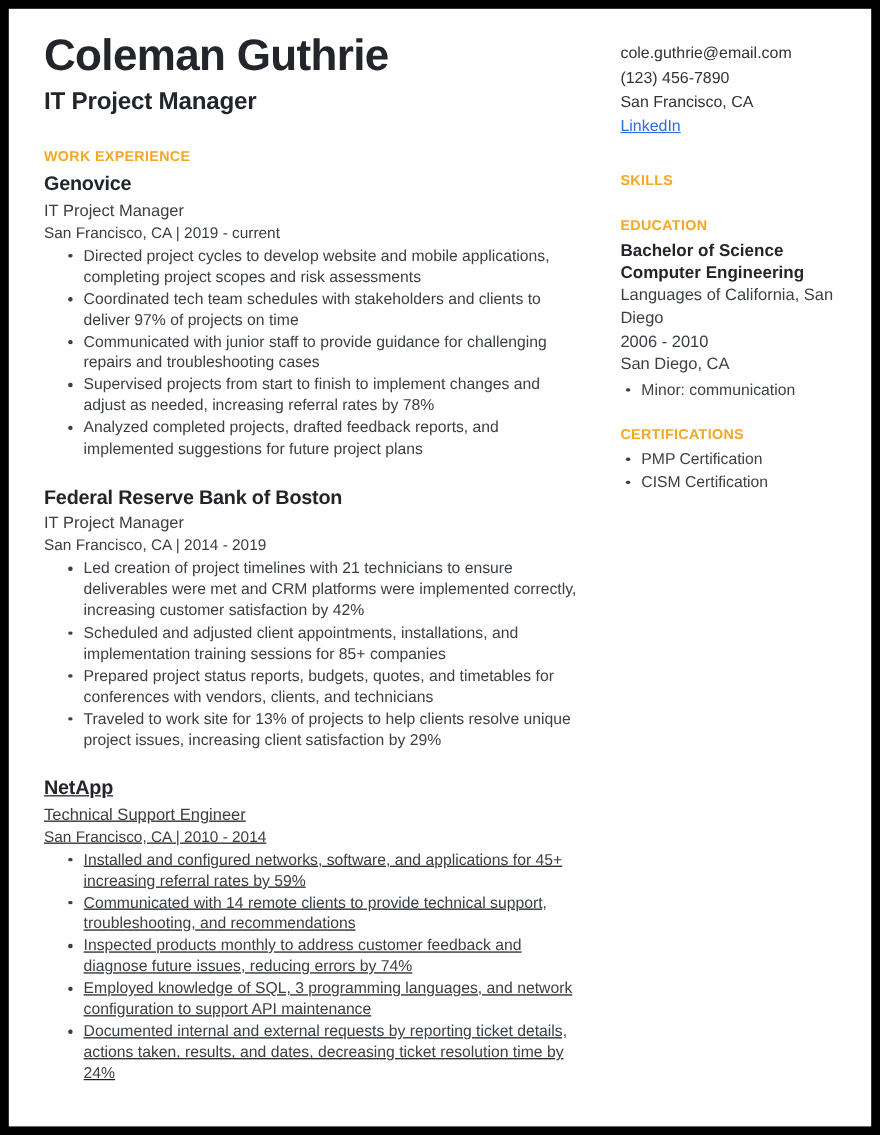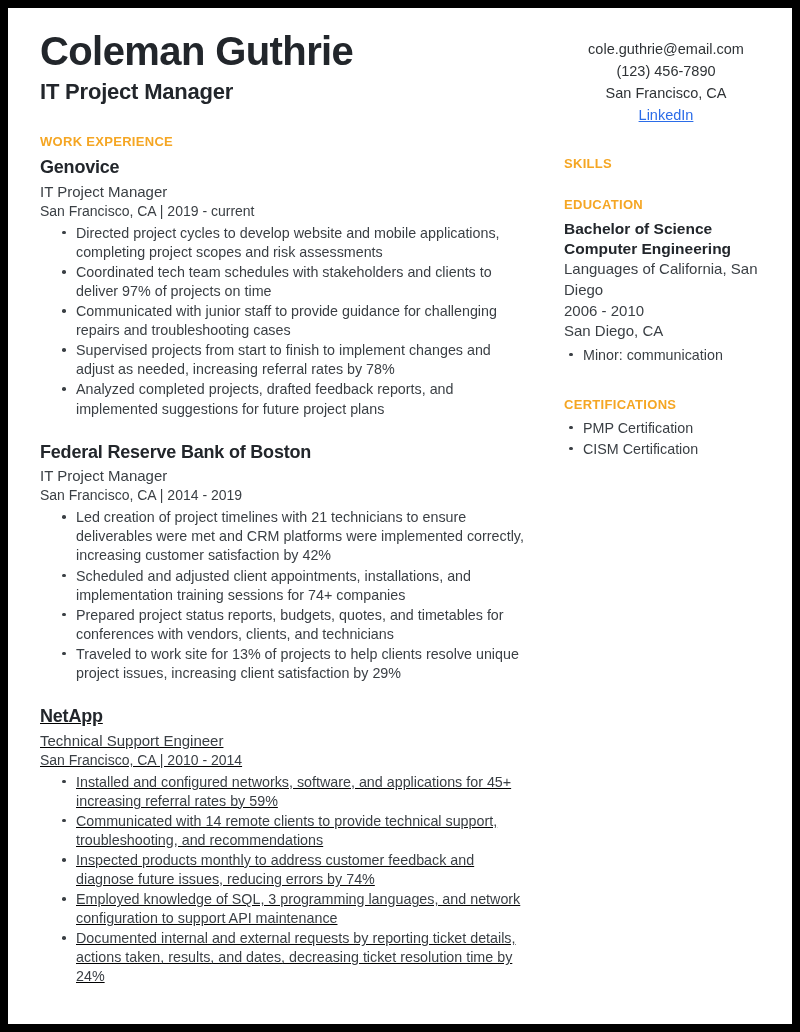--- a/index.html
+++ b/index.html
@@ -66,36 +66,36 @@
   .section-heading {
     font-size: 13px;
     font-weight: 700;
     color: #f5a623;
     letter-spacing: 0.3px;
     text-transform: uppercase;
     margin-bottom: 7px;
   }
 
   .side-section { margin-bottom: 26px; }
-  .side-section.tight { margin-bottom: 32px; }
+  .side-section.tight { margin-bottom: 22px; }
 
   
   .contact-line {
     font-size: 14.5px;
     color: #2f3336;
     line-height: 1.52;
   }
   .contact-link {
     font-size: 14.5px;
     color: #2b6ce8;
     line-height: 1.52;
     display: inline-block;
     cursor: pointer;
   }
-  .contact-block { margin-bottom: 30px; text-align: center; }
+  .contact-block { margin-bottom: 30px; }
 
   
   .job { margin-bottom: 22px; }
   .job:last-child { margin-bottom: 0; text-decoration: underline; }
 
   .job-company {
     font-size: 18px;
     font-weight: 700;
     color: #22262b;
     letter-spacing: -0.2px;
@@ -209,21 +209,21 @@
             <li>Analyzed completed projects, drafted feedback reports, and implemented suggestions for future project plans</li>
           </ul>
         </div>
 
         <div class="job">
           <div class="job-company">Federal Reserve Bank of Boston</div>
           <div class="job-title">IT Project Manager</div>
           <div class="job-meta">San Francisco, CA  |  2014 - 2019</div>
           <ul class="bullets">
             <li>Led creation of project timelines with 21 technicians to ensure deliverables were met and CRM platforms were implemented correctly, increasing customer satisfaction by 42%</li>
-            <li>Scheduled and adjusted client appointments, installations, and implementation training sessions for 74+ companies</li>
+            <li>Scheduled and adjusted client appointments, installations, and implementation training sessions for 85+ companies</li>
             <li>Prepared project status reports, budgets, quotes, and timetables for conferences with vendors, clients, and technicians</li>
             <li>Traveled to work site for 13% of projects to help clients resolve unique project issues, increasing client satisfaction by 29%</li>
           </ul>
         </div>
 
         <div class="job">
           <div class="job-company">NetApp</div>
           <div class="job-title">Technical Support Engineer</div>
           <div class="job-meta">San Francisco, CA  |  2010 - 2014</div>
           <ul class="bullets">

